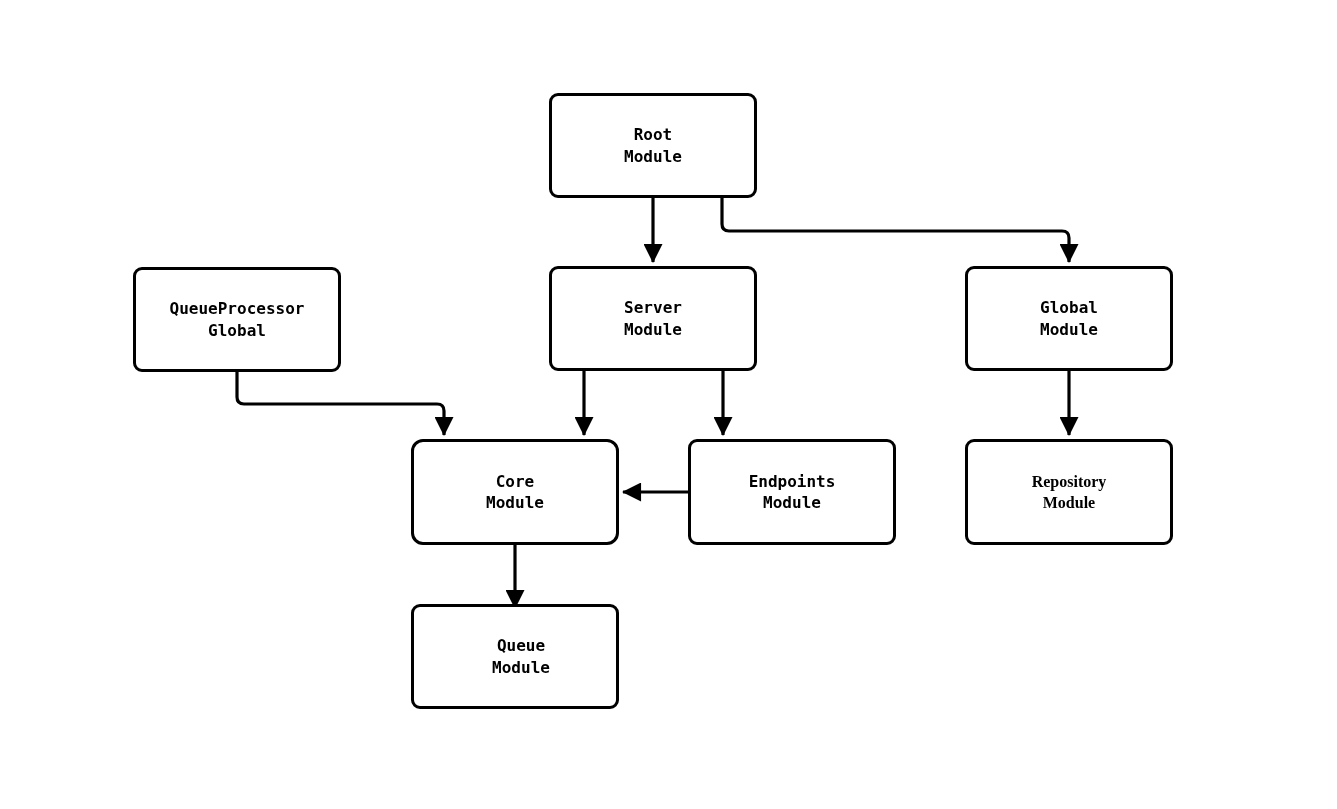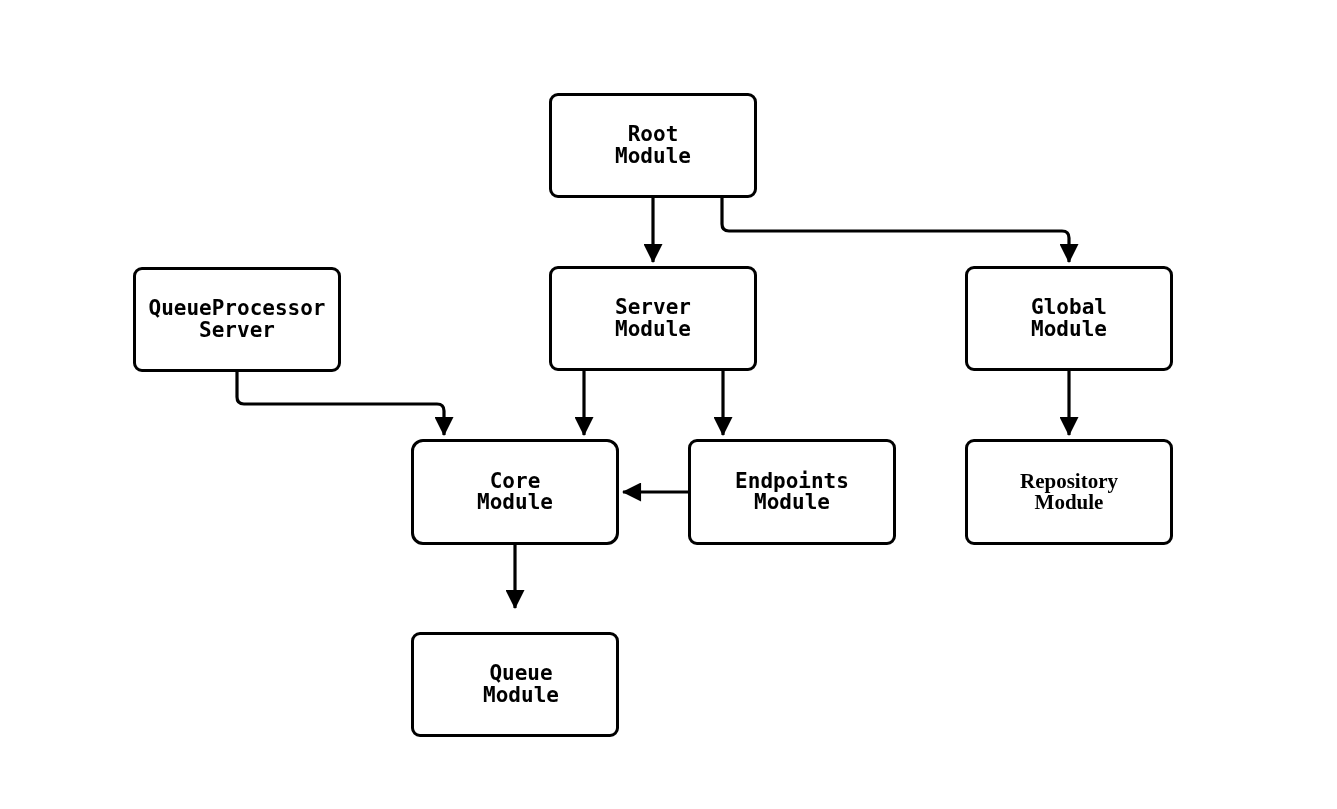--- a/index.html
+++ b/index.html
@@ -36,21 +36,21 @@
     border: 3.2px solid #000000;
     border-radius: 9px;
     display: flex;
     align-items: center;
     justify-content: center;
     text-align: center;
   }
   .node .label {
     white-space: pre-line;
     font-weight: bold;
-    font-size: 21px;
+    font-size: 16px;
     line-height: 21.5px;
     color: #000000;
   }
 </style>
 </head>
 <body>
 
 <div class="canvas">
 
   <svg class="edges" width="1337" height="809" viewBox="0 0 1337 809" xmlns="http://www.w3.org/2000/svg">
@@ -87,36 +87,36 @@
 Module</span>
   </div>
 
   <div class="node" style="left:965px; top:266px;">
     <span class="label">Global
 Module</span>
   </div>
 
   <div class="node" style="left:133px; top:267px;">
     <span class="label">QueueProcessor
-Server</span>
+Global</span>
   </div>
 
   <div class="node" style="left:411px; top:439px; height:106px;border-radius:12px;">
     <span class="label">Core
 Module</span>
   </div>
 
   <div class="node" style="left:688px; top:439px; height:106px;border-radius:9px;">
     <span class="label">Endpoints
 Module</span>
   </div>
 
   <div class="node" style="left:965px; top:439px; height:106px;font-family:Liberation Serif, serif;">
     <span class="label">Repository
 Module</span>
   </div>
 
-  <div class="node" style="left:411px; top:632px;padding-left:12px;">
+  <div class="node" style="left:411px; top:604px;padding-left:12px;">
     <span class="label">Queue
 Module</span>
   </div>
 
 </div>
 
 </body></html>

